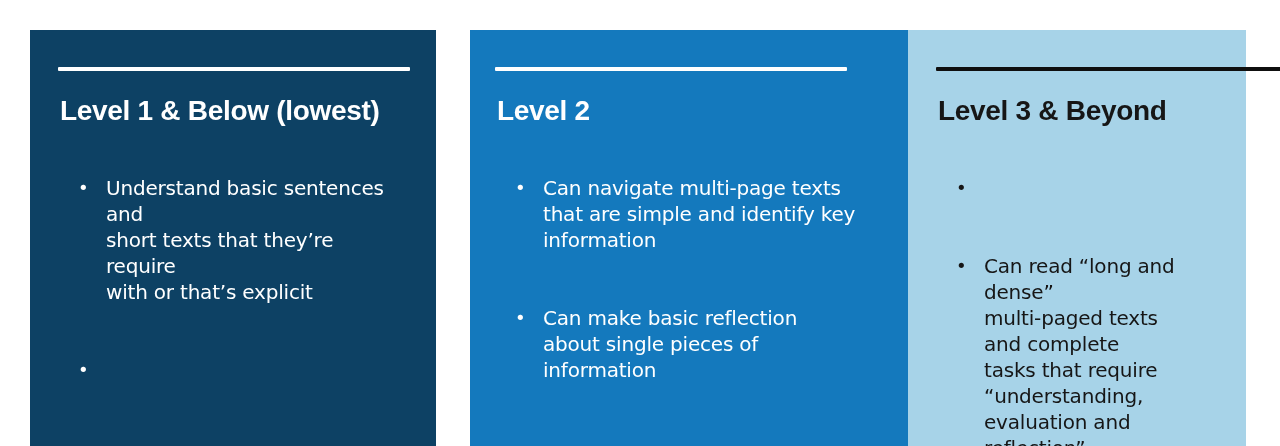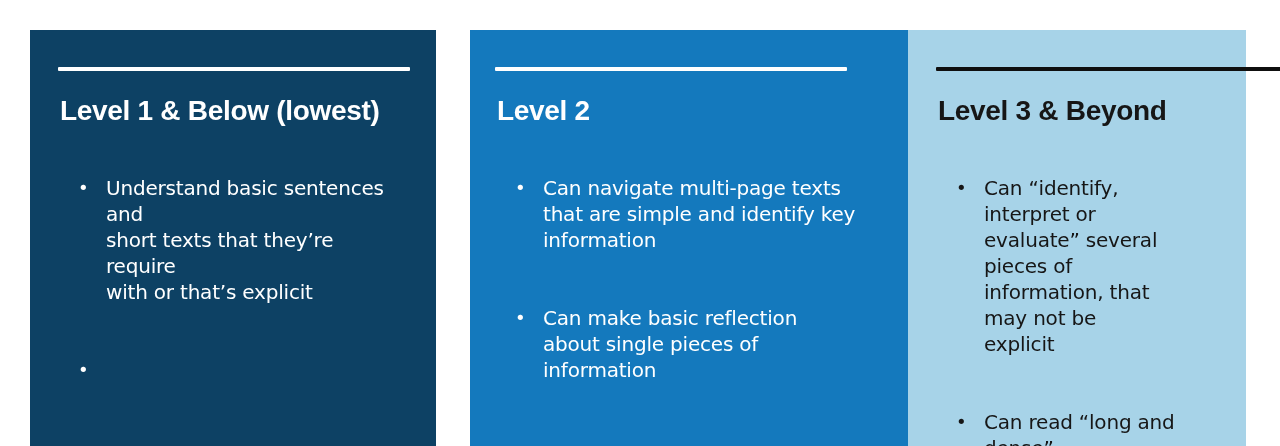--- a/index.html
+++ b/index.html
@@ -110,24 +110,20 @@
       </li>
     </ul>
   </section>
 
   <section class="card c2" style="background-color: rgb(167, 211, 232); color: rgb(22, 22, 22);">
     <div class="rule" style="background-color: rgb(15, 15, 15);"></div>
     <h2 class="title">Level 3 &amp; Beyond</h2>
     <ul class="bullets">
       <li class="bullet">
         <span class="marker">•</span>
-        <span class="btext">Can “identify, interpret or
-evaluate” several pieces of
-information, that may not be
-explicit</span>
       </li>
       <li class="bullet">
         <span class="marker">•</span>
         <span class="btext">Can read “long and dense”
 multi-paged texts and complete
 tasks that require “understanding,
 evaluation and reflection”</span>
       </li>
     </ul>
   </section>

